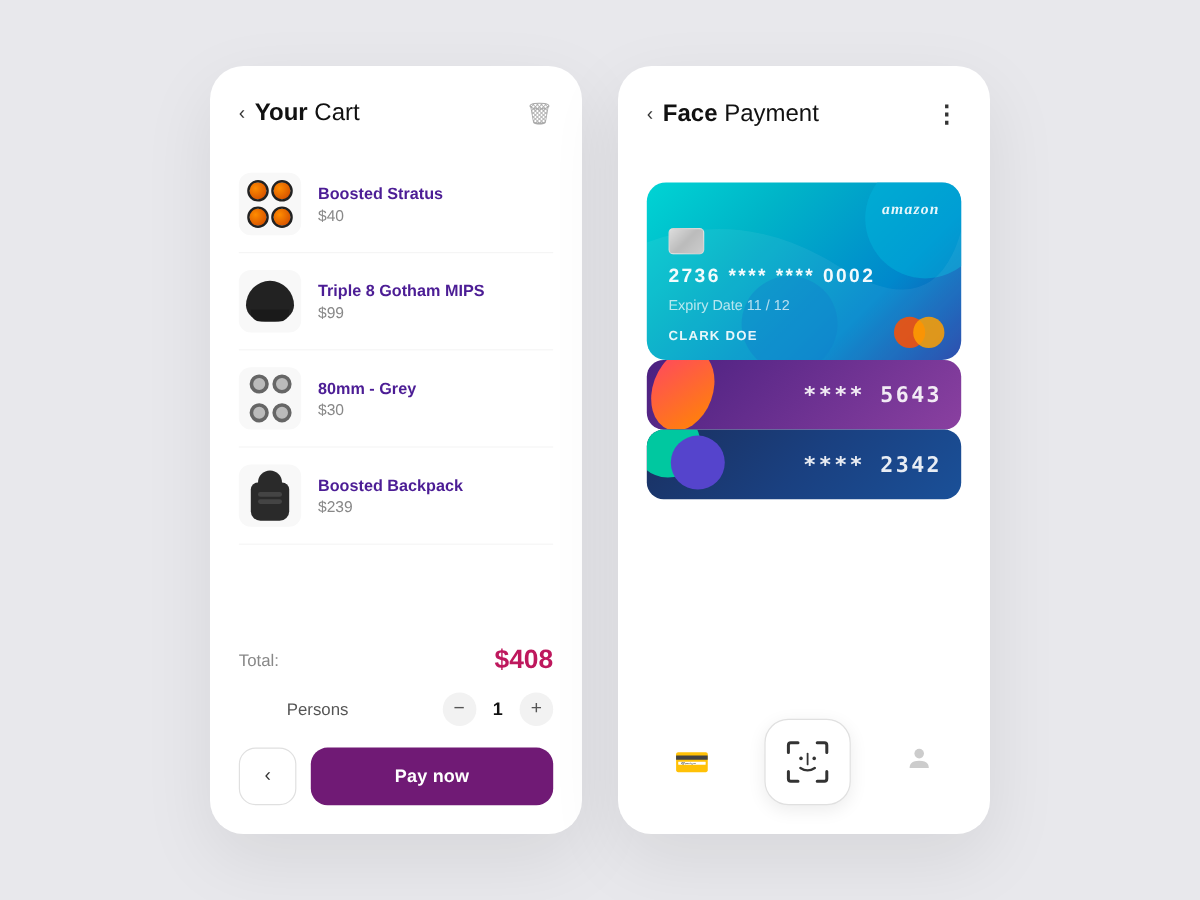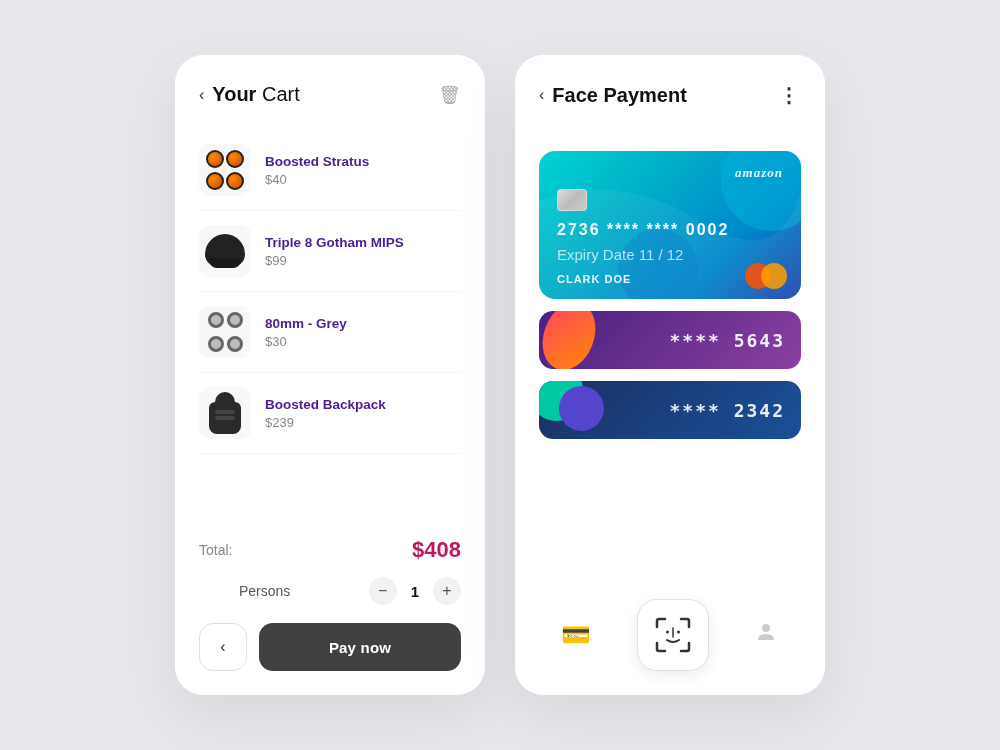--- a/index.html
+++ b/index.html
@@ -185,21 +185,21 @@
       align-items: center;
       justify-content: center;
       font-size: 16px;
       color: #333;
       flex-shrink: 0;
     }
 
     .pay-now-btn {
       flex: 1;
       height: 48px;
-      background: #404040;
+      background: #701a75;
       color: #fff;
       border: none;
       border-radius: 14px;
       font-size: 15px;
       font-weight: 600;
       cursor: pointer;
       letter-spacing: 0.2px;
     }
 
     
@@ -219,21 +219,20 @@
       color: #333;
       cursor: pointer;
       letter-spacing: 2px;
       font-weight: 700;
     }
 
     .cards-list {
       flex: 1;
       display: flex;
       flex-direction: column;
-      gap: 12px;
       margin-top: 20px;
     }
 
     
     .credit-card {
       width: 100%;
       height: 148px;
       border-radius: 16px;
       position: relative;
       overflow: hidden;
@@ -293,21 +292,21 @@
       color: rgba(255,255,255,0.95);
       font-weight: 600;
       letter-spacing: 2px;
       font-family: Liberation Sans, sans-serif;
     }
 
     .card-expiry {
       position: absolute;
       top: 95px;
       left: 18px;
-      font-size: 15px;
+      font-size: 12px;
       color: rgba(255,255,255,0.7);
     }
 
     .card-name {
       position: absolute;
       bottom: 14px;
       left: 18px;
       font-size: 11px;
       color: rgba(255,255,255,0.9);
       font-weight: 600;
@@ -548,21 +547,21 @@
       <button class="pay-now-btn">Pay now</button>
     </div>
   </div>
 </div>
 
 <div class="payment-panel">
   <div class="panel-header">
     <div class="header-left">
       <span class="back-arrow">‹</span>
       <span class="panel-title">
-        <span style="font-weight:700">Face</span><span style="font-weight:700"> Payment</span>
+        <span style="font-weight:700">Face</span><span style="font-weight:400"> Payment</span>
       </span>
     </div>
     <span class="more-icon">⋮</span>
   </div>
 
   <div class="cards-list">
 
     <div class="credit-card card-amazon">
       <div class="card-blob1"></div>
       <div class="card-blob2"></div>

